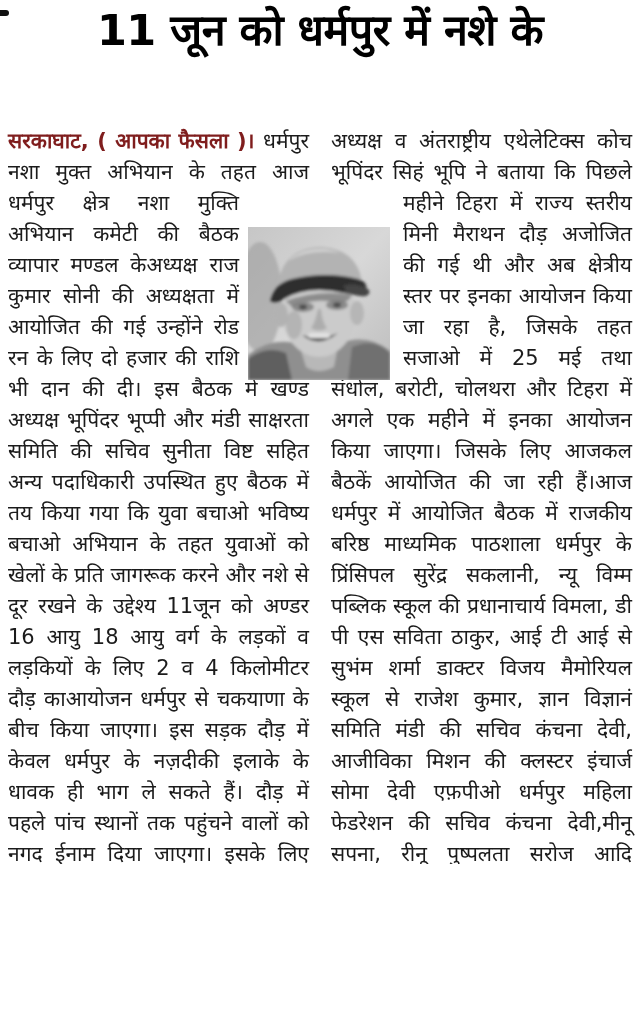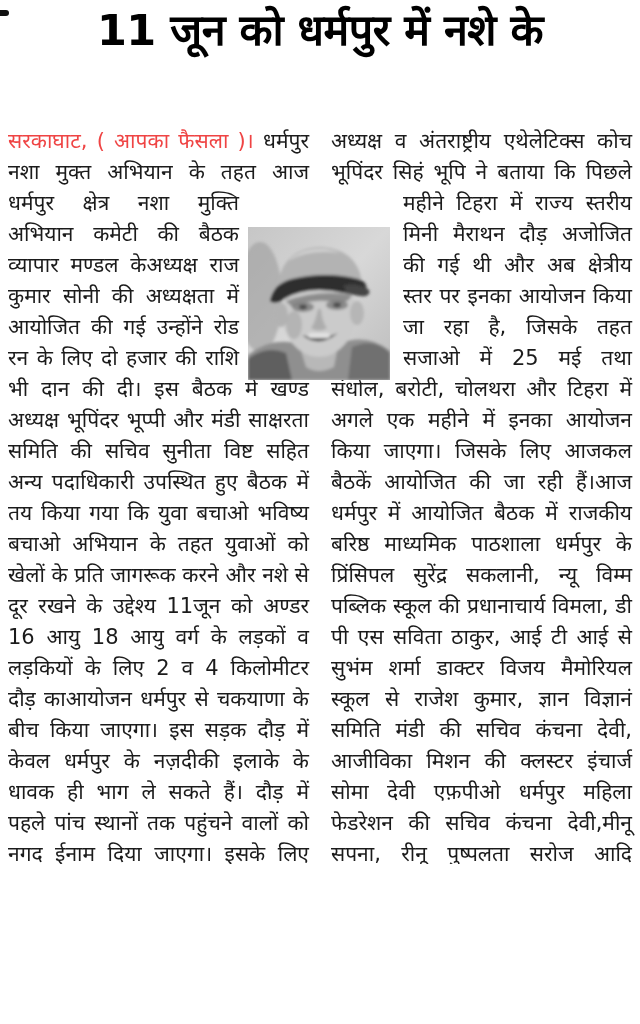--- a/index.html
+++ b/index.html
@@ -48,21 +48,21 @@
   }
   .col {
     width: 301px;
     font-size: 21px;
     line-height: 31px;
     text-align: justify;
     text-justify: inter-word;
     color: #1b1b1b;
   }
   .col p { margin: 0; }
-  .dateline { font-weight: normal; color: #ef4444; margin-top: 44px; }
+  .dateline { font-weight: bold; color: #7f1d1d; margin-top: 44px; }
   .wrap-spacer {
     display: block;
     width: 64px;
     height: 186px;
   }
   .spacer-right { float: right; margin-left: 6px; }
   .spacer-left  { float: left;  margin-right: 8px; }
   .photo {
     position: absolute;
     left: 248px;

